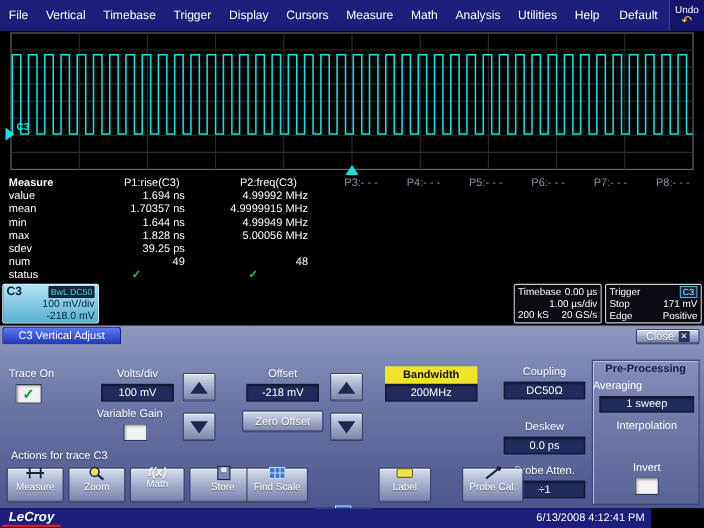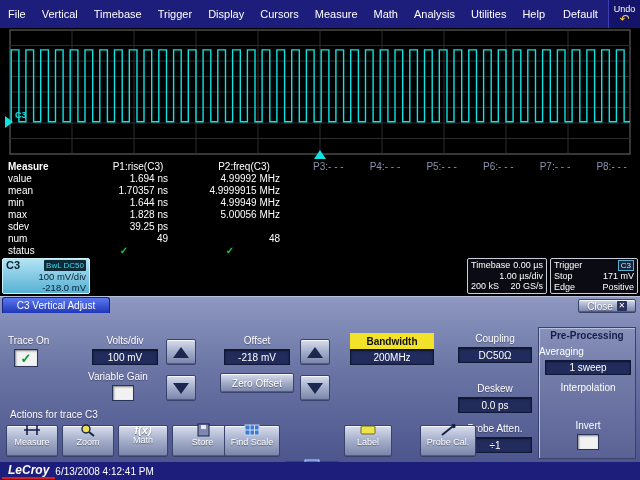--- a/index.html
+++ b/index.html
@@ -61,21 +61,21 @@
   .tri-down{width:0;height:0;border-left:8px solid transparent;border-right:8px solid transparent;border-top:11px solid #1c2850;}
   .zerobtn{position:absolute;left:220px;top:76px;width:74px;height:20px;font-size:10px;display:flex;align-items:center;justify-content:center;}
   .prep{position:absolute;left:538px;top:30px;width:98px;height:132px;background:rgba(255,255,255,.07);border:1px solid #39426a;box-shadow:inset 1px 1px 0 #b9c1dd;}
   .prep-title{position:absolute;top:2px;left:0;width:100%;text-align:center;font-size:10px;font-weight:bold;color:#131d49;}
   .prep .dlabel{text-shadow:none;}
   .actionbtn{position:absolute;top:128px;height:32px;display:flex;flex-direction:column;align-items:center;justify-content:center;padding:2px 1px 14px;font-size:9px;line-height:10px;}
   .actionbtn .ic{height:15px;display:flex;align-items:center;justify-content:center;}
   .fx{font-style:italic;font-weight:bold;font-size:11px;color:#fff;}
 
   
-  .statusbar{position:absolute;top:462px;left:0;width:640px;height:18px;background:var(--menubar-bg);display:flex;align-items:center;font-size:10px;}
+  .statusbar{position:absolute;top:462px;left:0;width:592px;height:18px;background:var(--menubar-bg);display:flex;align-items:center;justify-content:space-between;font-size:10px;}
   .logo{font-weight:bold;font-style:italic;font-size:12px;padding:0 6px;border-bottom:2px solid #d42020;margin-left:2px;line-height:14px;}
   .datetime{padding-right:6px;}
 </style>
 </head>
 <body>
 
 <div class="menubar">
   <span class="menu-item">File</span>
   <span class="menu-item">Vertical</span>
   <span class="menu-item">Timebase</span>

